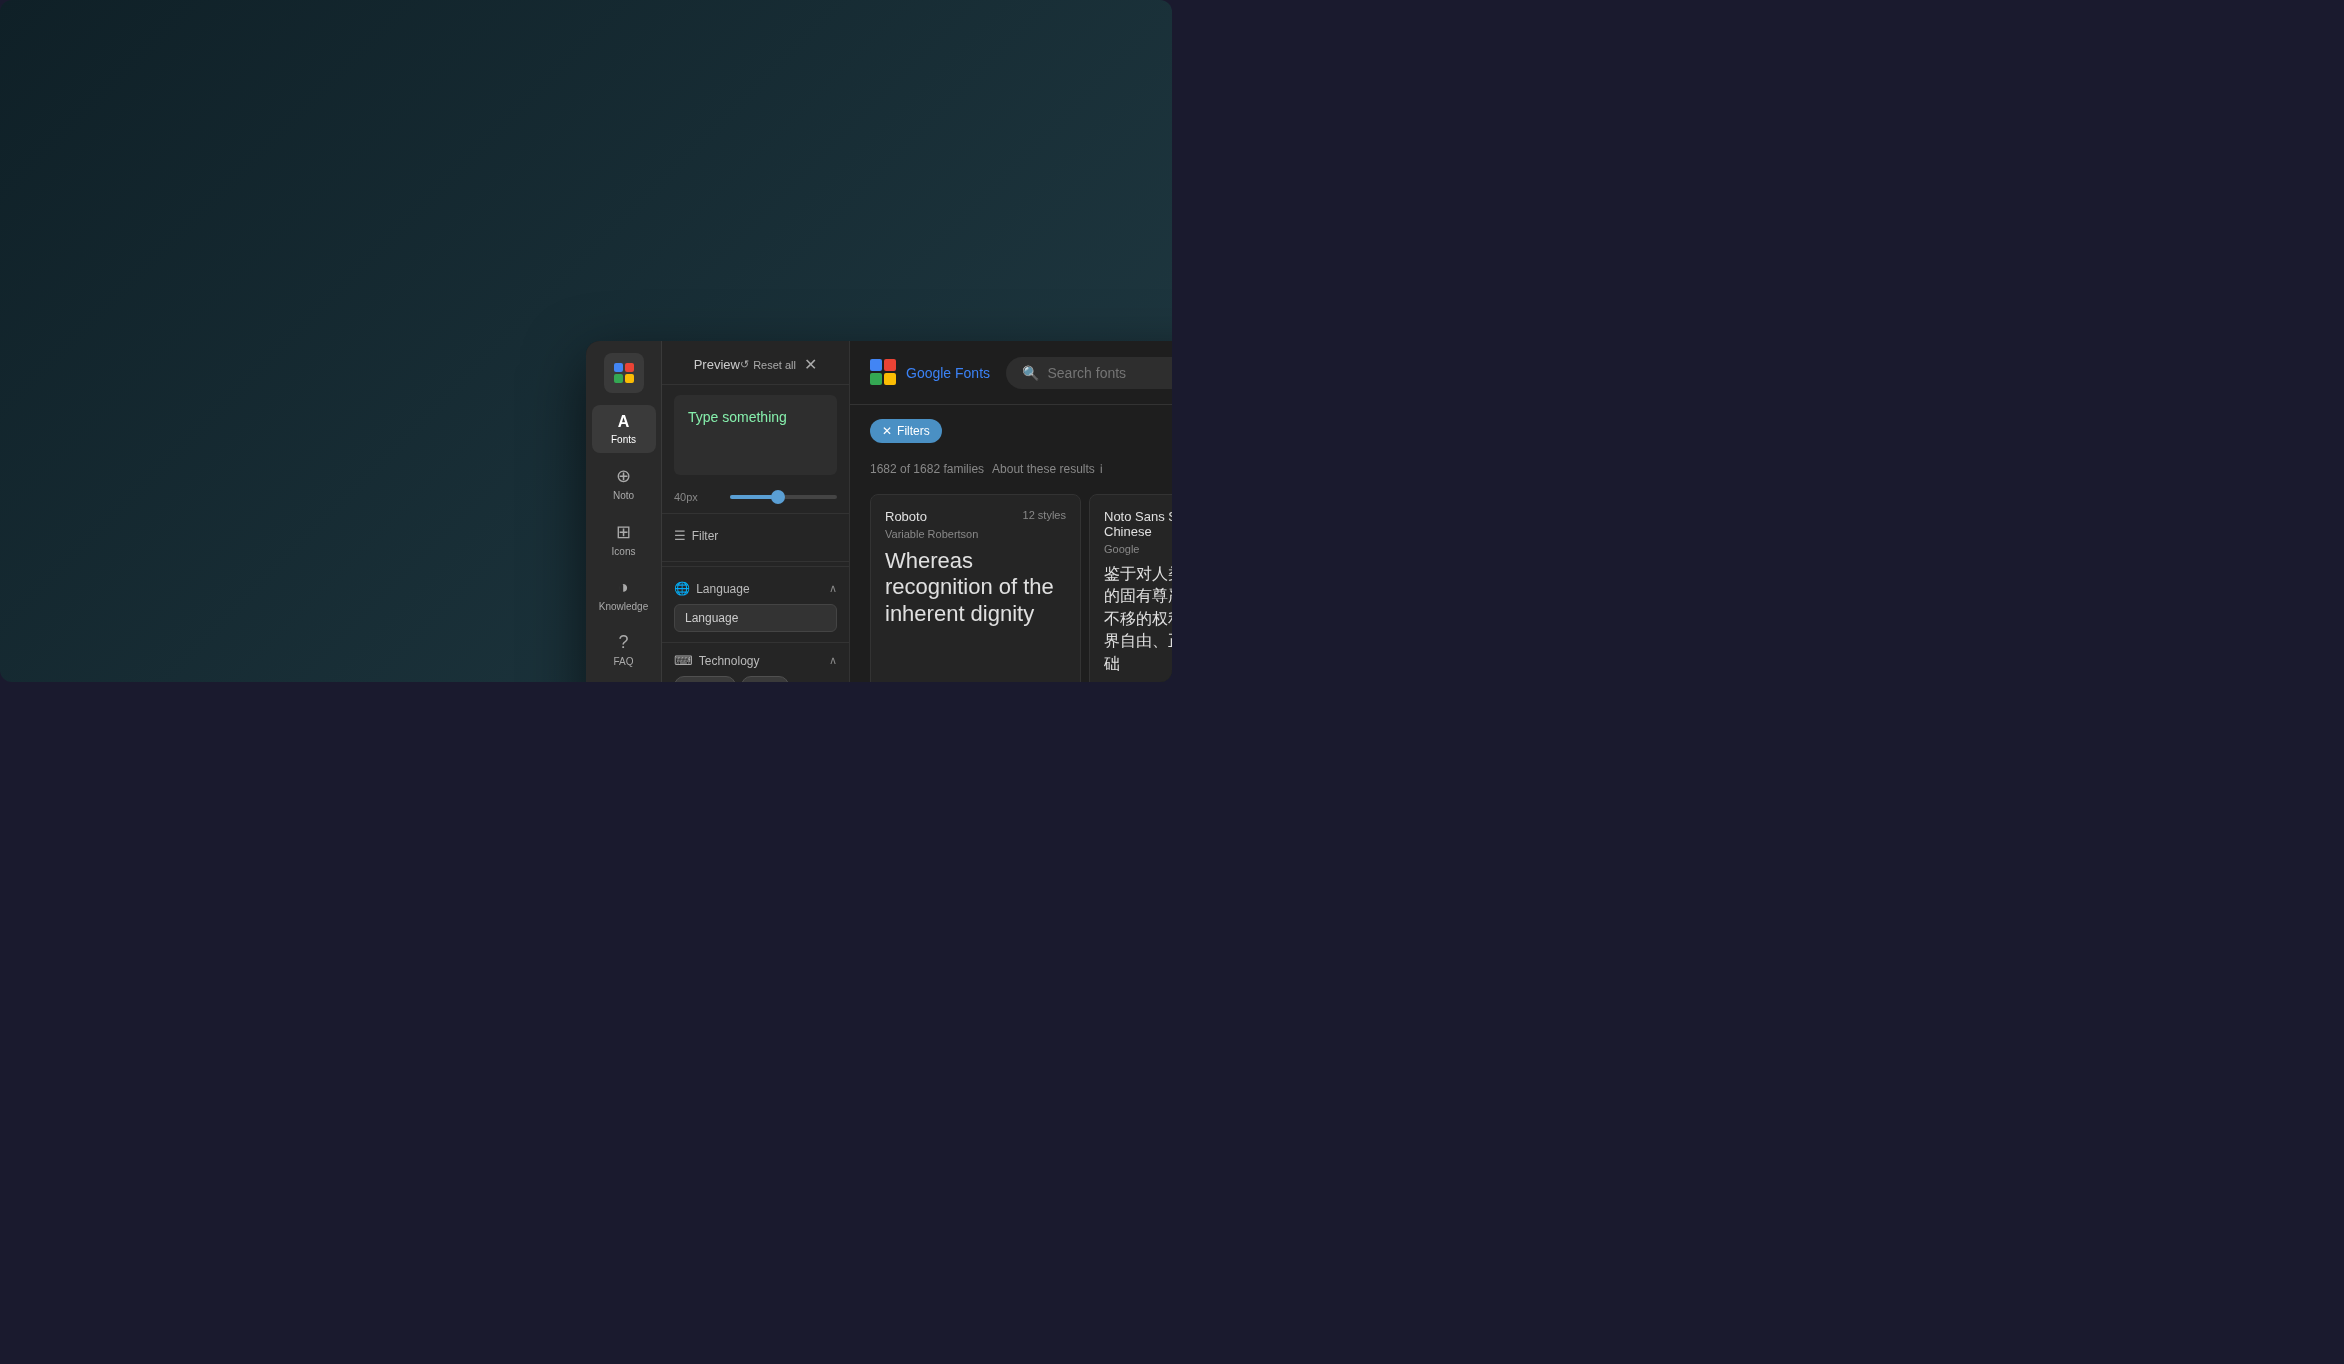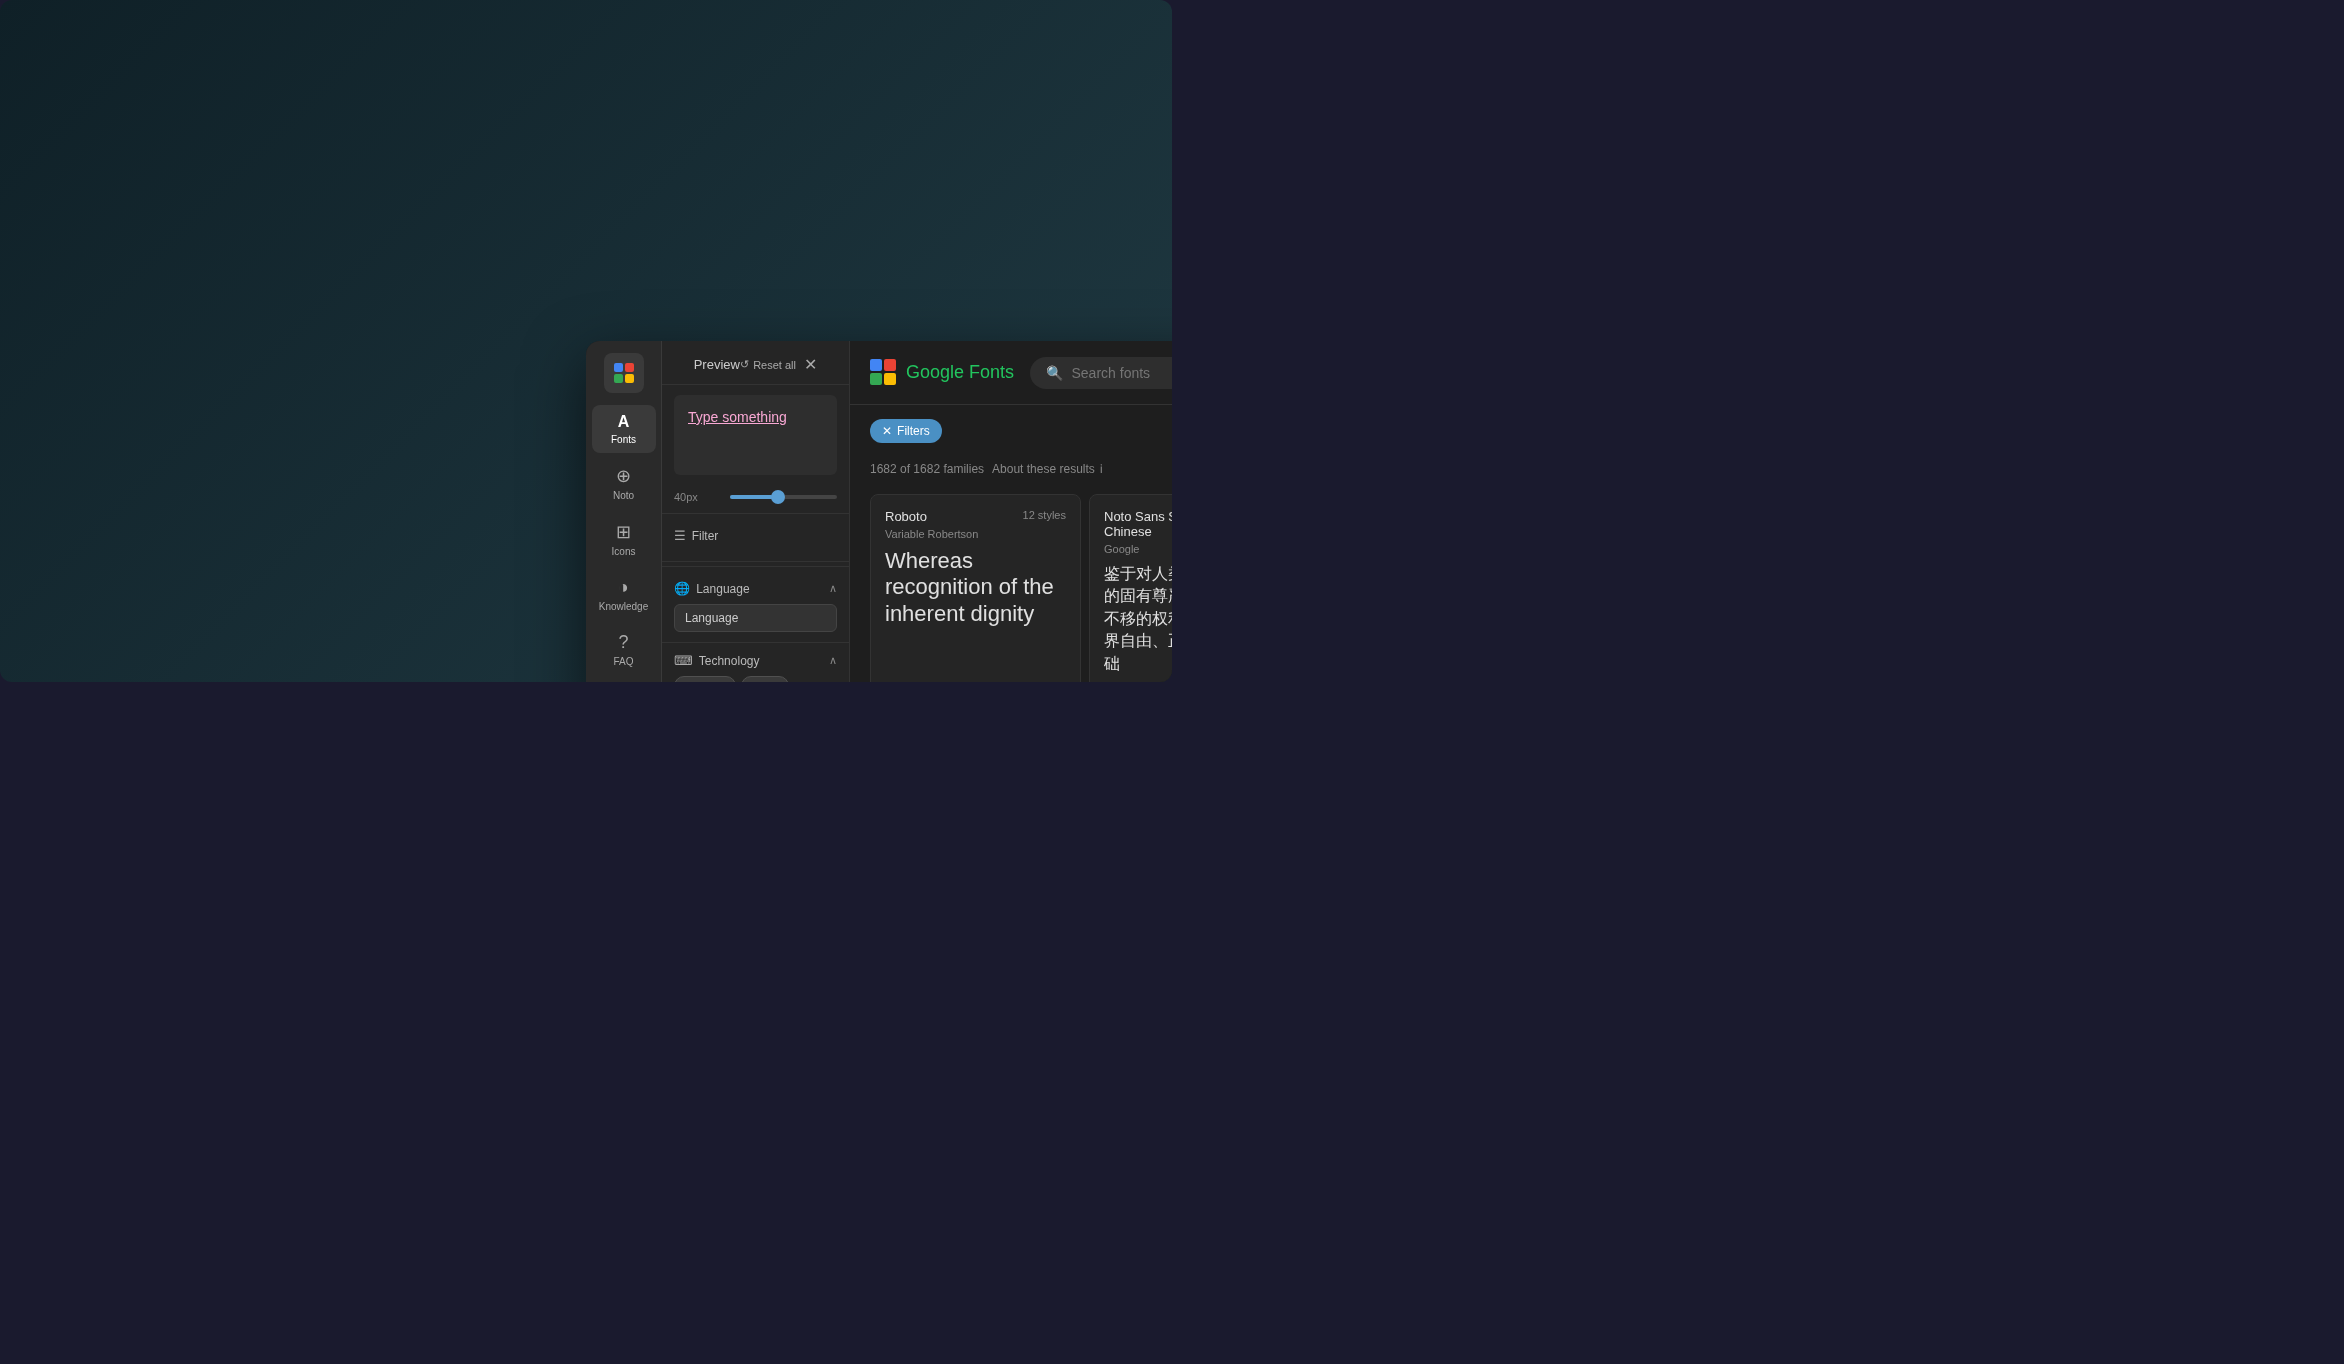--- a/index.html
+++ b/index.html
@@ -278,23 +278,23 @@
       align-items: center;
       gap: 8px;
     }
 
     .logo-icon {
       width: 28px;
       height: 28px;
     }
 
     .logo-text {
-      font-size: 18px;
+      font-size: 14px;
       font-weight: 400;
-      color: #22c55e;
+      color: #3b82f6;
     }
 
     .search-bar {
       flex: 1;
       display: flex;
       align-items: center;
       gap: 8px;
       background: #2e2e2e;
       border-radius: 24px;
       padding: 8px 16px;
@@ -598,21 +598,21 @@
           <div style="display:flex;align-items:center;gap:8px;">
             <button class="reset-btn">
               <span>↺</span>
               <span>Reset all</span>
             </button>
             <button class="close-btn">✕</button>
           </div>
         </div>
 
         <div class="preview-box">
-          <span style="color:#f9a8d4;text-decoration:underline;">Type something</span>
+          <span style="color:#86efac;">Type something</span>
         </div>
 
         <div class="size-control">
           <span class="size-label">40px</span>
           <div class="slider-track">
             <div class="slider-fill"></div>
             <div class="slider-thumb"></div>
           </div>
         </div>
 

